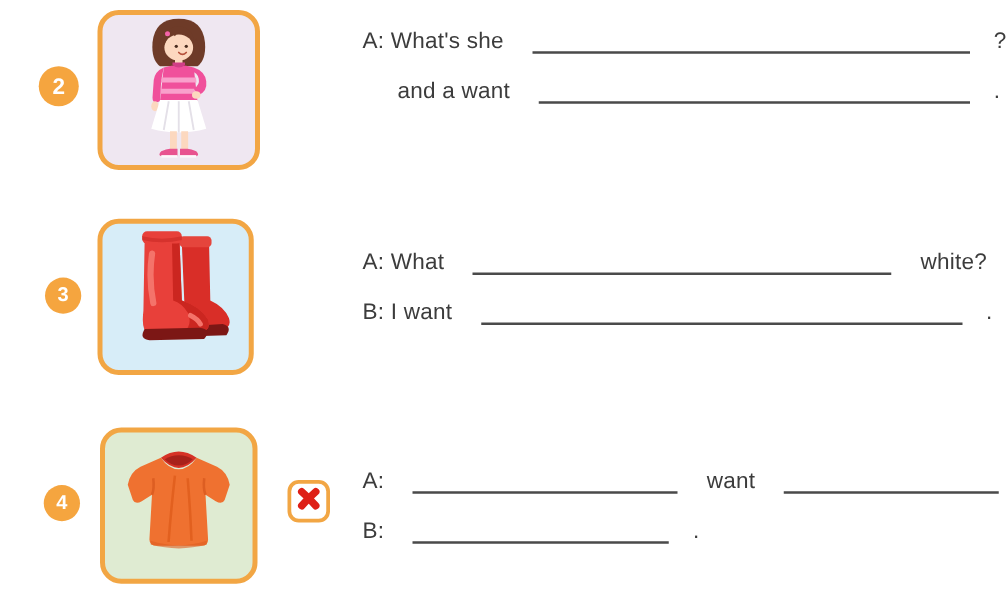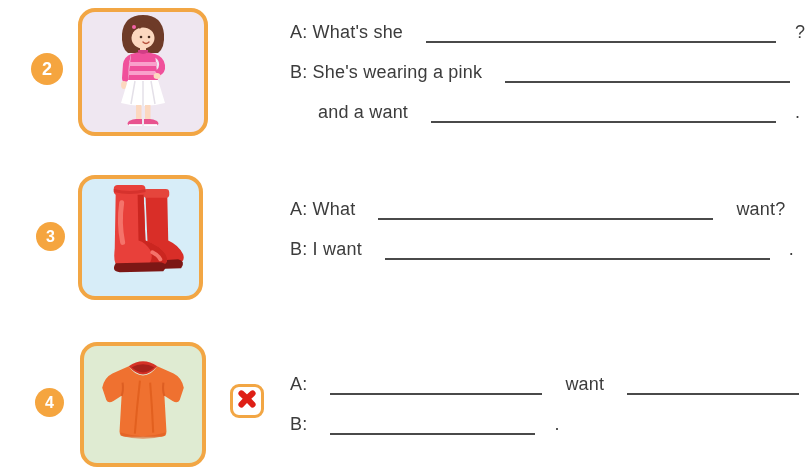--- a/index.html
+++ b/index.html
@@ -122,24 +122,20 @@
       </svg>
     </span>
   </div>
 
   <div class="dialogue dialogue-2">
     <div class="dline">
       <span>A: What's she</span>
       <span class="blank" style="width:350px"></span>
       <span class="punct">?</span>
     </div>
-    <div class="dline">
-      <span>B: She's wearing a pink</span>
-      <span class="blank" style="width:285px"></span>
-    </div>
     <div class="dline indent">
       <span>and a want</span>
       <span class="blank" style="width:345px"></span>
       <span class="punct">.</span>
     </div>
   </div>
 
   <div class="badge badge-3">
     <span>3</span>
   </div>
@@ -158,21 +154,21 @@
         <path d="M62 72 Q68 75 70 79" stroke="#F4736A" stroke-width="4" fill="none" stroke-linecap="round"></path>
         <path d="M25 83 L69 82 Q80 83 73 91 L29 92 Q20 91 25 83 Z" fill="#7C1715"></path>
       </svg>
     </span>
   </div>
 
   <div class="dialogue dialogue-3">
     <div class="dline">
       <span>A: What</span>
       <span class="blank" style="width:335px"></span>
-      <span>want?</span>
+      <span>white?</span>
     </div>
     <div class="dline">
       <span>B: I want</span>
       <span class="blank" style="width:385px"></span>
       <span class="punct">.</span>
     </div>
   </div>
 
   <div class="badge badge-4">
     <span>4</span>

